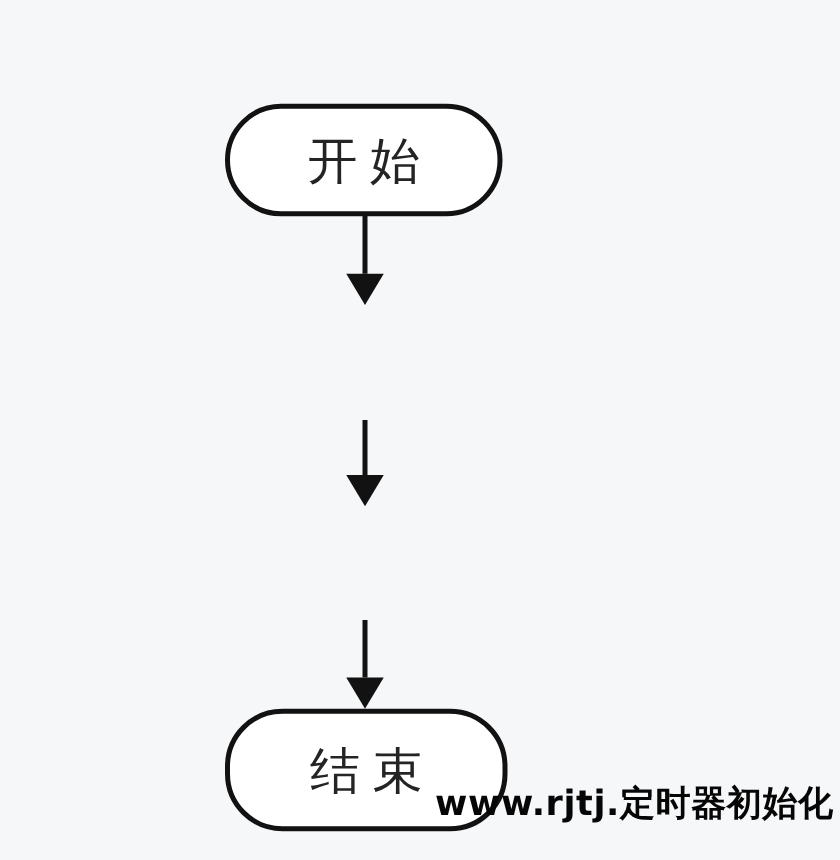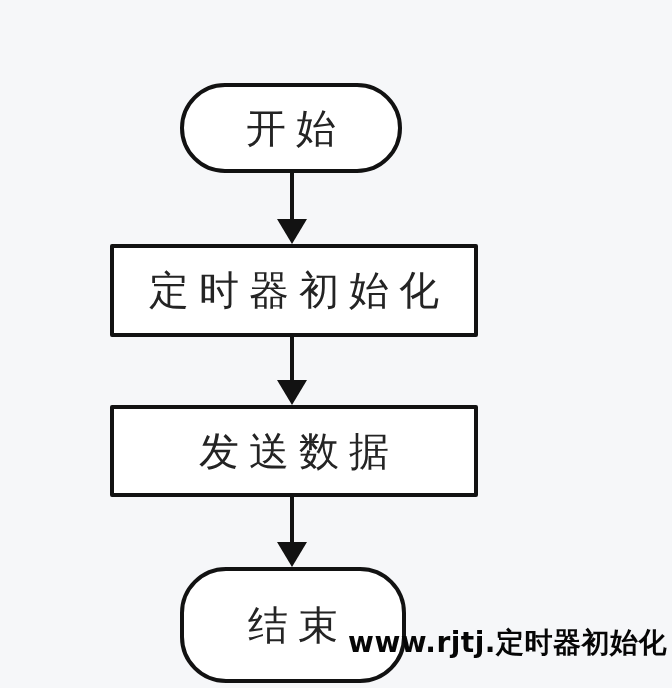--- a/index.html
+++ b/index.html
@@ -35,21 +35,21 @@
   }
   .node .label {
     font-size: 40px;
     letter-spacing: 10px;
     text-indent: 10px; 
     white-space: nowrap;
   }
   #node-start   { left: 180px; top: 83px;  width: 222px; height: 90px; }
   #node-init    { left: 110px; top: 244px; width: 368px; height: 93px; }
   #node-send    { left: 110px; top: 405px; width: 368px; height: 92px; }
-  #node-end     { left: 180px; top: 567px; width: 226px; height: 116px; }
+  #node-end     { left: 180px; top: 567px; width: 226px; height: 98px; }
 
   
   .arrow {
     position: absolute;
     width: 30px;
     display: flex;
     flex-direction: column;
     align-items: center;
   }
   .arrow .shaft {
@@ -88,32 +88,26 @@
 
   <div class="node terminator" id="node-start">
     <span class="label">开始</span>
   </div>
 
   <div class="arrow" id="arrow-1">
     <div class="shaft"></div>
     <div class="head"></div>
   </div>
 
-  <div class="node process" id="node-init">
-    <span class="label">定时器初始化</span>
-  </div>
 
   <div class="arrow" id="arrow-2">
     <div class="shaft"></div>
     <div class="head"></div>
   </div>
 
-  <div class="node process" id="node-send">
-    <span class="label">发送数据</span>
-  </div>
 
   <div class="arrow" id="arrow-3">
     <div class="shaft"></div>
     <div class="head"></div>
   </div>
 
   <div class="node terminator" id="node-end">
     <span class="label">结束</span>
   </div>
 

